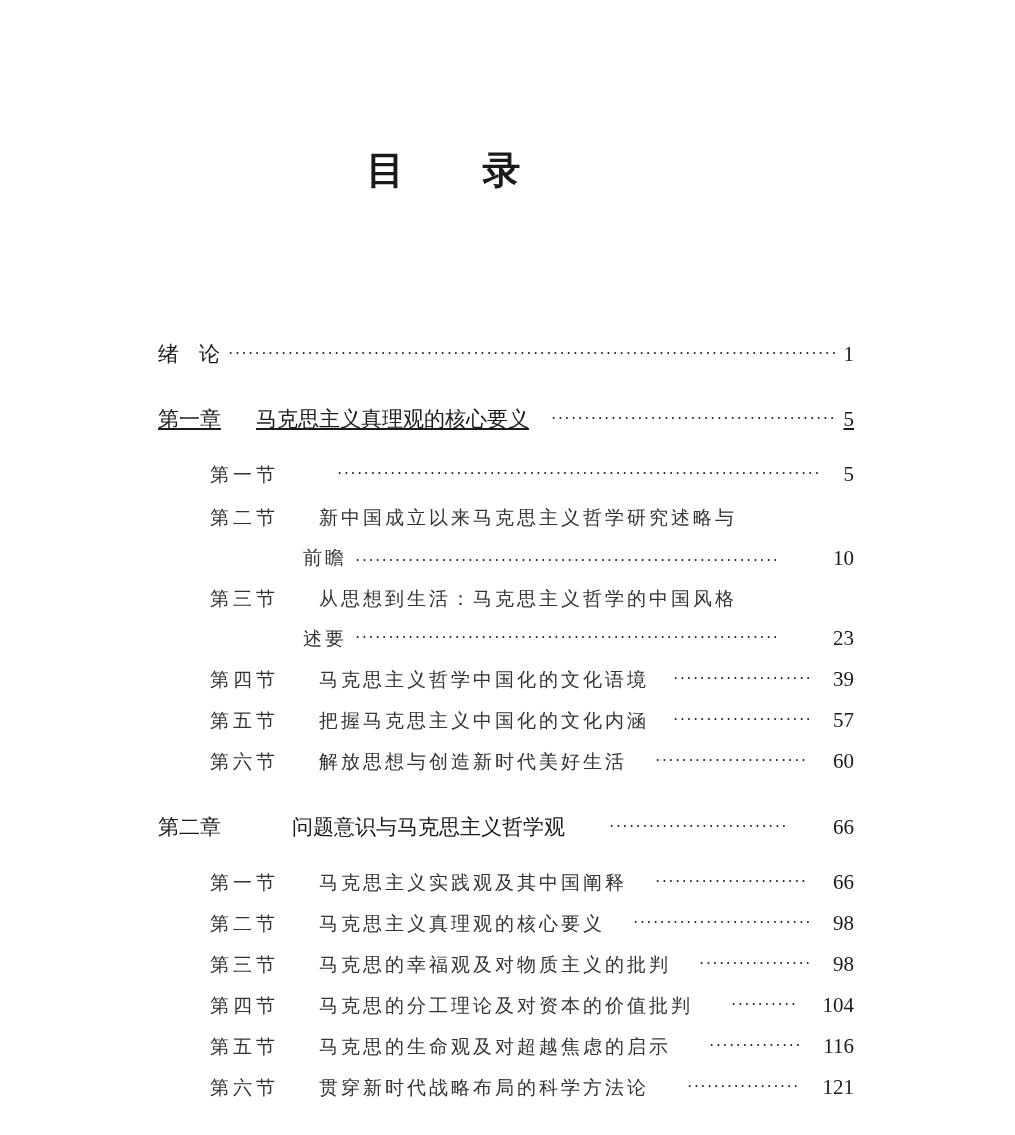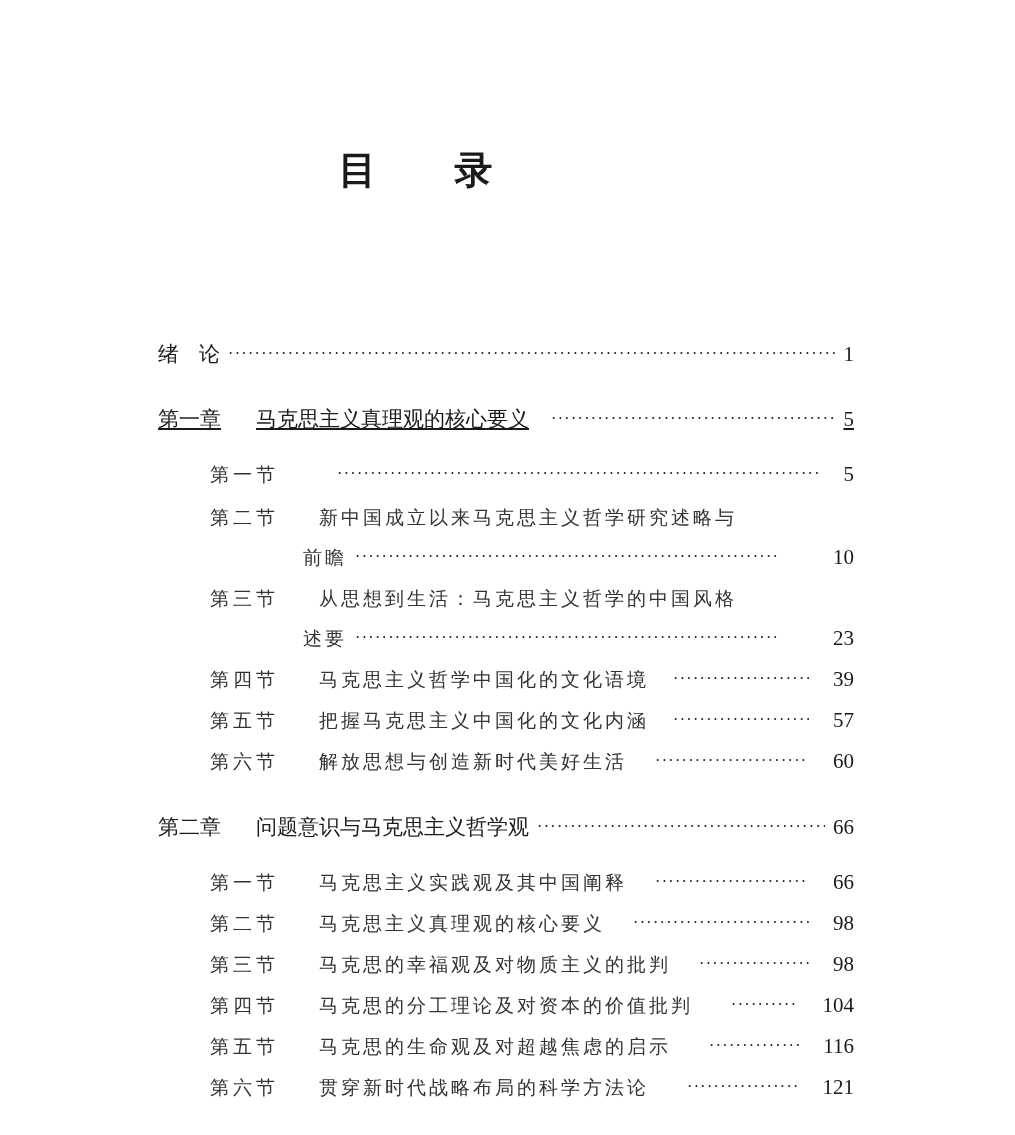--- a/index.html
+++ b/index.html
@@ -1,19 +1,19 @@
 <!DOCTYPE html>
 <html><head>
 <meta charset="utf-8">
 <style>
   html, body { margin: 0; padding: 0; background: #ffffff; }
   body { width: 1015px; height: 1135px; position: relative; overflow: hidden; color: #1a1a1a; }
   .title {
     position: absolute; top: 145px; left: 0; width: 831px; text-align: center;
-    font-family: "DejaVu Serif", serif; font-weight: bold; font-size: 38px; letter-spacing: 0;
+    font-family: "DejaVu Serif", serif; font-weight: bold; font-size: 38px; letter-spacing: 0; padding-left: 28px;
   }
   .title span { display: inline-block; }
   .title .gap { width: 78px; }
   .row {
     position: absolute; display: flex; align-items: baseline; white-space: nowrap;
   }
   .row .leader {
     flex: 1; overflow: hidden; margin: 0 8px; position: relative; height: 1em;
   }
   .row .leader::before {
@@ -56,21 +56,21 @@
 <div class="row section" style="top:462px;">
   <span class="label">第一节</span>
   <span class="leader" style="margin-left:18px;"></span>
   <span class="page">5</span>
 </div>
 
 <div class="row section" style="top:505px;">
   <span class="label">第二节</span>
   <span>新中国成立以来马克思主义哲学研究述略与</span>
 </div>
-<div class="row cont" style="top:545px;">
+<div class="row cont" style="top:545px;align-items:center;">
   <span>前瞻</span>
   <span class="leader"></span>
   <span class="page">10</span>
 </div>
 
 <div class="row section" style="top:586px;">
   <span class="label">第三节</span>
   <span>从思想到生活：马克思主义哲学的中国风格</span>
 </div>
 <div class="row cont" style="top:626px;">
@@ -93,21 +93,21 @@
   <span class="page">57</span>
 </div>
 
 <div class="row section" style="top:749px;">
   <span class="label">第六节</span>
   <span>解放思想与创造新时代美好生活</span>
   <span class="leader" style="margin-left:12px;"></span>
   <span class="page">60</span>
 </div>
 
-<div class="row chapter" style="top:813px;">
+<div class="row chapter" style="top:813px;gap:36px;">
   <span class="label">第二章</span>
   <span>问题意识与马克思主义哲学观</span>
   <span class="leader"></span>
   <span class="page">66</span>
 </div>
 
 <div class="row section" style="top:870px;">
   <span class="label">第一节</span>
   <span>马克思主义实践观及其中国阐释</span>
   <span class="leader" style="margin-left:12px;"></span>

